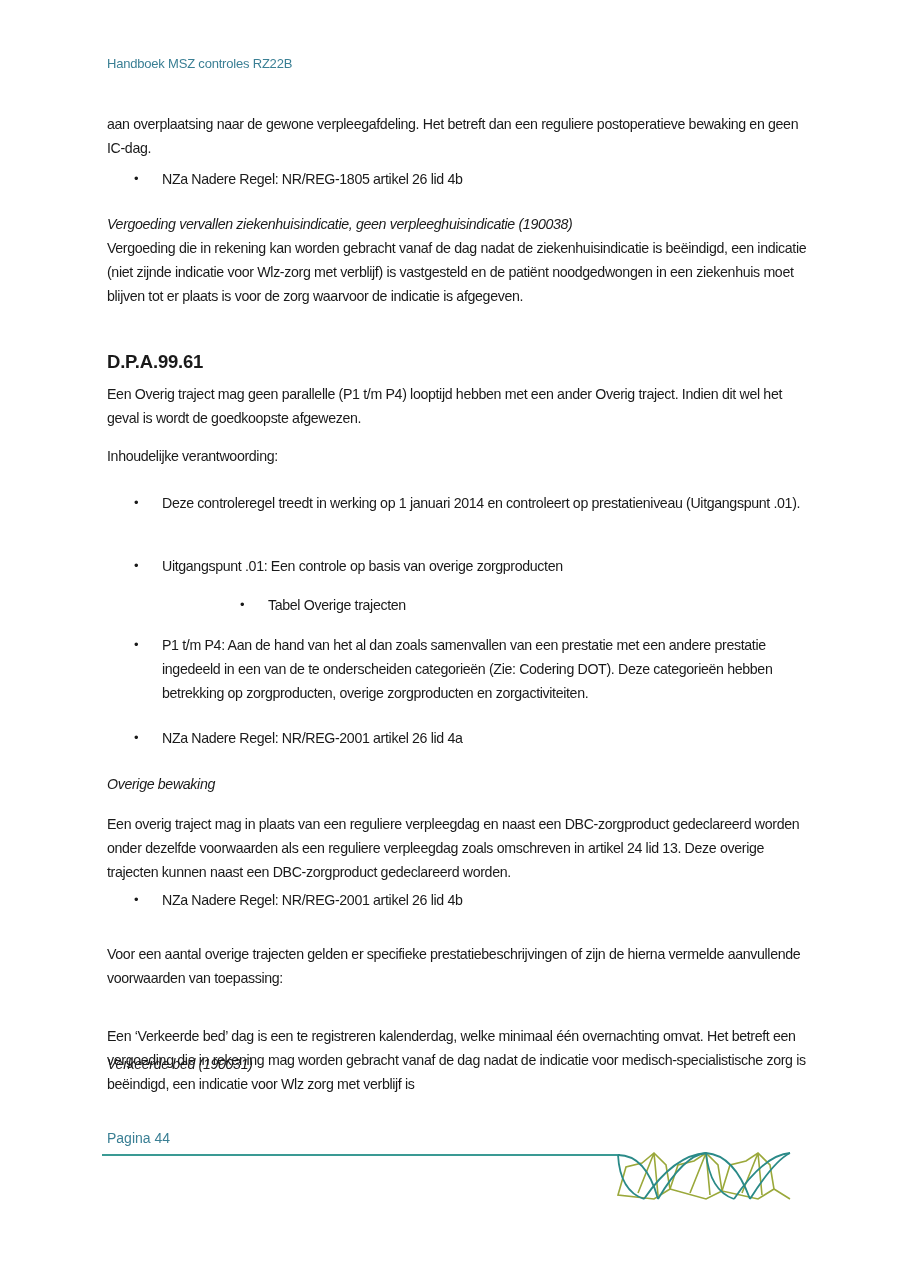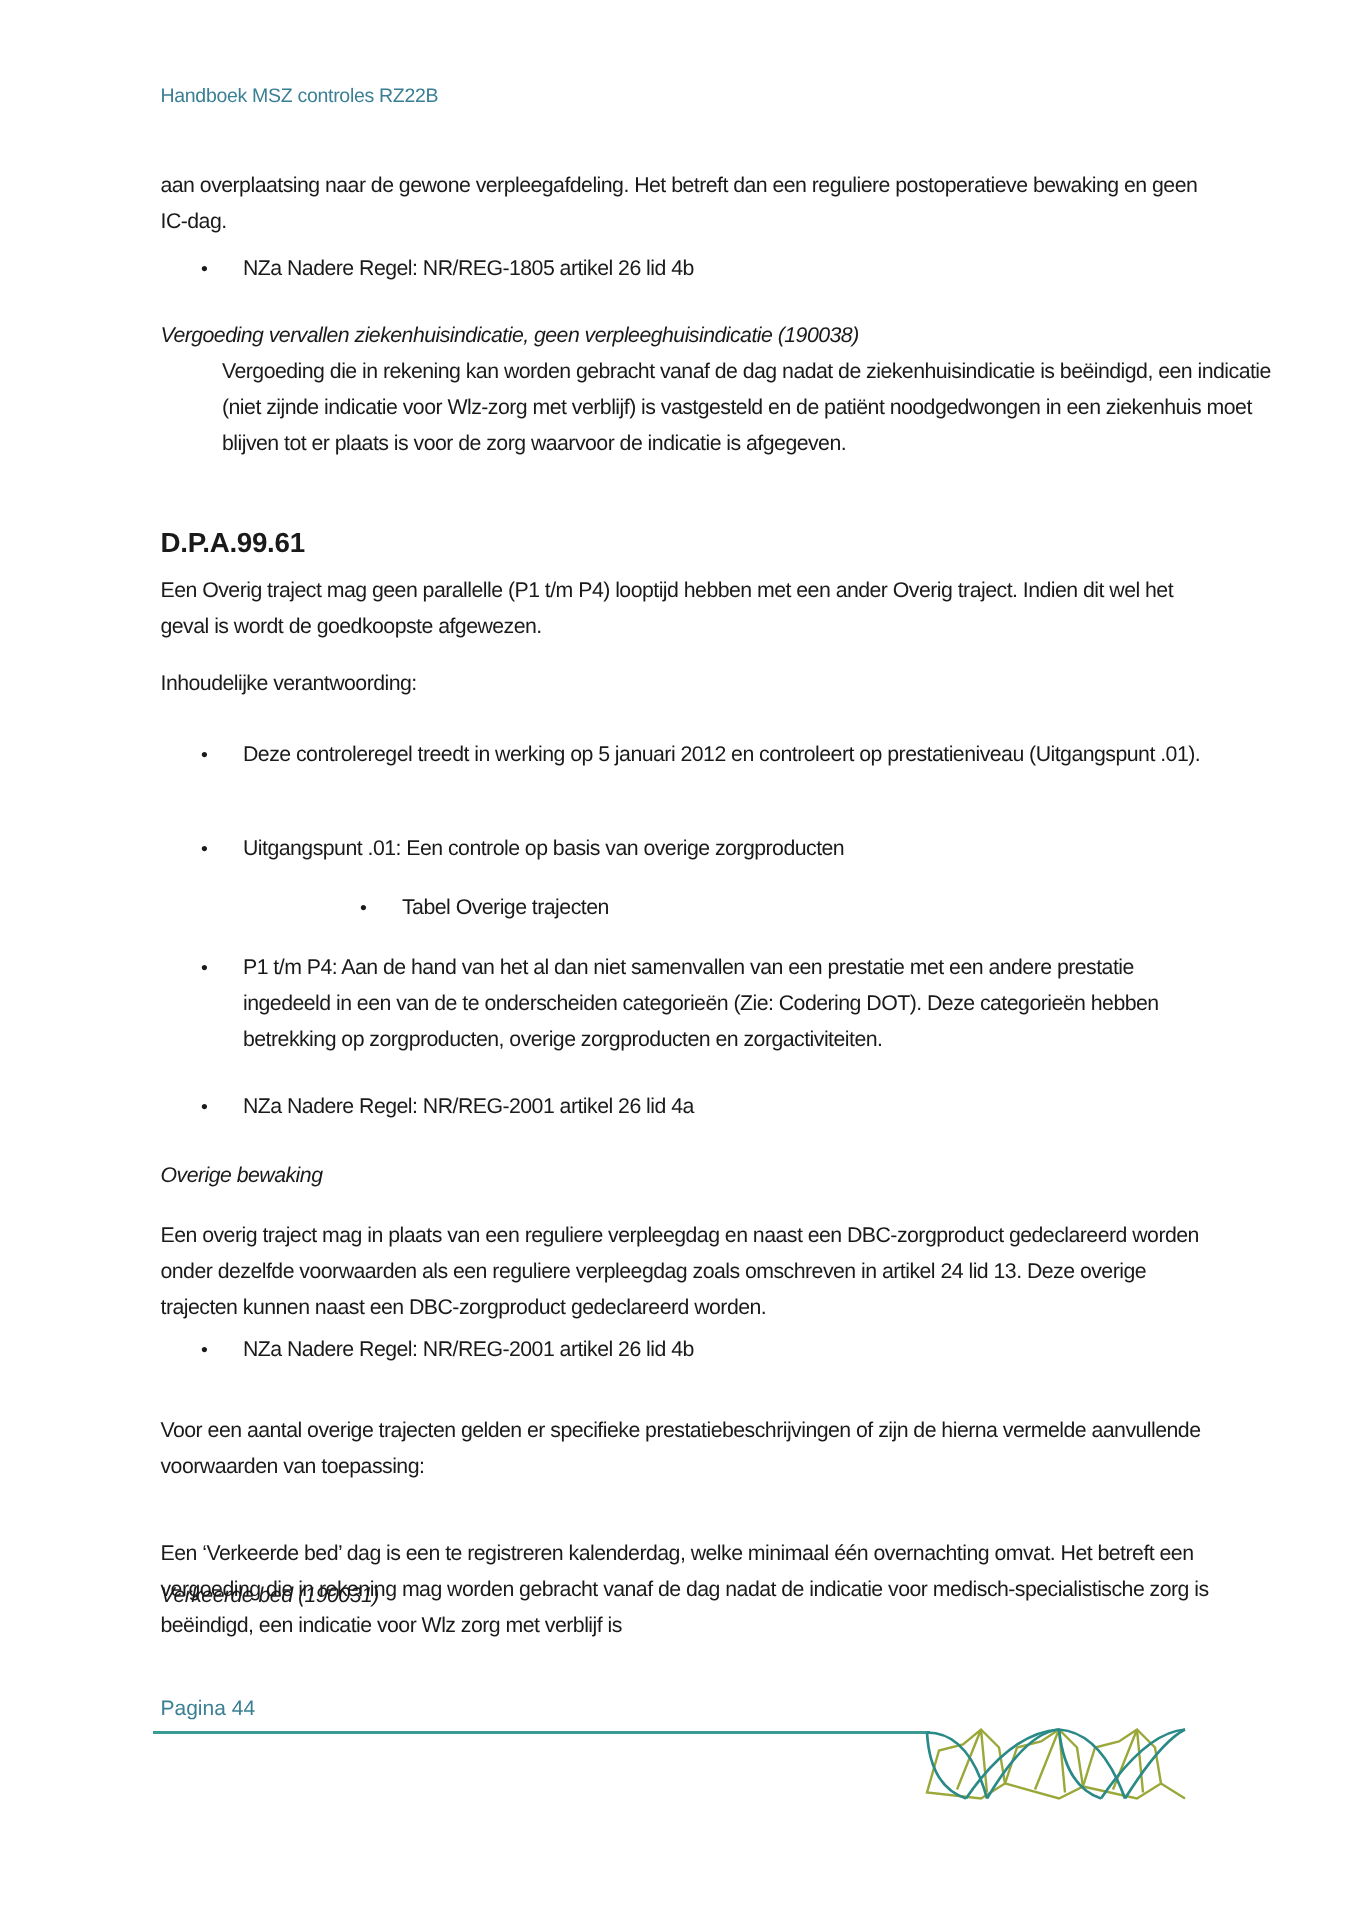--- a/index.html
+++ b/index.html
@@ -29,42 +29,42 @@
 
   <div class="content">
     <p class="blk" style="top:16px;">aan overplaatsing naar de gewone verpleegafdeling. Het betreft dan een reguliere postoperatieve bewaking en geen IC-dag.</p>
 
     <div class="bullet" style="top:71px;">
       <span class="dot">•</span>
       <span class="txt">NZa Nadere Regel: NR/REG-1805 artikel 26 lid 4b</span>
     </div>
 
     <p class="blk it" style="top:116px;">Vergoeding vervallen ziekenhuisindicatie, geen verpleeghuisindicatie (190038)</p>
-    <p class="blk" style="top:140px;margin-left:41px;">Vergoeding die in rekening kan worden gebracht vanaf de dag nadat de ziekenhuisindicatie is beëindigd, een indicatie (niet zijnde indicatie voor Wlz-zorg met verblijf) is vastgesteld en de patiënt noodgedwongen in een ziekenhuis moet blijven tot er plaats is voor de zorg waarvoor de indicatie is afgegeven.</p>
+    <p class="blk" style="top:140px;">Vergoeding die in rekening kan worden gebracht vanaf de dag nadat de ziekenhuisindicatie is beëindigd, een indicatie (niet zijnde indicatie voor Wlz-zorg met verblijf) is vastgesteld en de patiënt noodgedwongen in een ziekenhuis moet blijven tot er plaats is voor de zorg waarvoor de indicatie is afgegeven.</p>
 
     <p class="blk h2" style="top:254px;">D.P.A.99.61</p>
     <p class="blk" style="top:286px;">Een Overig traject mag geen parallelle (P1 t/m P4) looptijd hebben met een ander Overig traject. Indien dit wel het geval is wordt de goedkoopste afgewezen.</p>
 
     <p class="blk" style="top:348px;">Inhoudelijke verantwoording:</p>
 
     <div class="bullet" style="top:395px;">
       <span class="dot">•</span>
-      <span class="txt">Deze controleregel treedt in werking op 5 januari 2012 en controleert op prestatieniveau (Uitgangspunt .01).</span>
+      <span class="txt">Deze controleregel treedt in werking op 1 januari 2014 en controleert op prestatieniveau (Uitgangspunt .01).</span>
     </div>
     <div class="bullet" style="top:458px;">
       <span class="dot">•</span>
       <span class="txt">Uitgangspunt .01: Een controle op basis van overige zorgproducten</span>
     </div>
     <div class="bullet level2" style="top:497px;">
       <span class="dot">•</span>
       <span class="txt">Tabel Overige trajecten</span>
     </div>
     <div class="bullet" style="top:537px;">
       <span class="dot">•</span>
-      <span class="txt">P1 t/m P4: Aan de hand van het al dan niet samenvallen van een prestatie met een andere prestatie ingedeeld in een van de te onderscheiden categorieën (Zie: Codering DOT). Deze categorieën hebben betrekking op zorgproducten, overige zorgproducten en zorgactiviteiten.</span>
+      <span class="txt">P1 t/m P4: Aan de hand van het al dan zoals samenvallen van een prestatie met een andere prestatie ingedeeld in een van de te onderscheiden categorieën (Zie: Codering DOT). Deze categorieën hebben betrekking op zorgproducten, overige zorgproducten en zorgactiviteiten.</span>
     </div>
     <div class="bullet" style="top:630px;">
       <span class="dot">•</span>
       <span class="txt">NZa Nadere Regel: NR/REG-2001 artikel 26 lid 4a</span>
     </div>
 
     <p class="blk it" style="top:676px;">Overige bewaking</p>
     <p class="blk" style="top:700px;margin-top:16px;">Een overig traject mag in plaats van een reguliere verpleegdag en naast een DBC-zorgproduct gedeclareerd worden onder dezelfde voorwaarden als een reguliere verpleegdag zoals omschreven in artikel 24 lid 13. Deze overige trajecten kunnen naast een DBC-zorgproduct gedeclareerd worden.</p>
 
     <div class="bullet" style="top:792px;">

